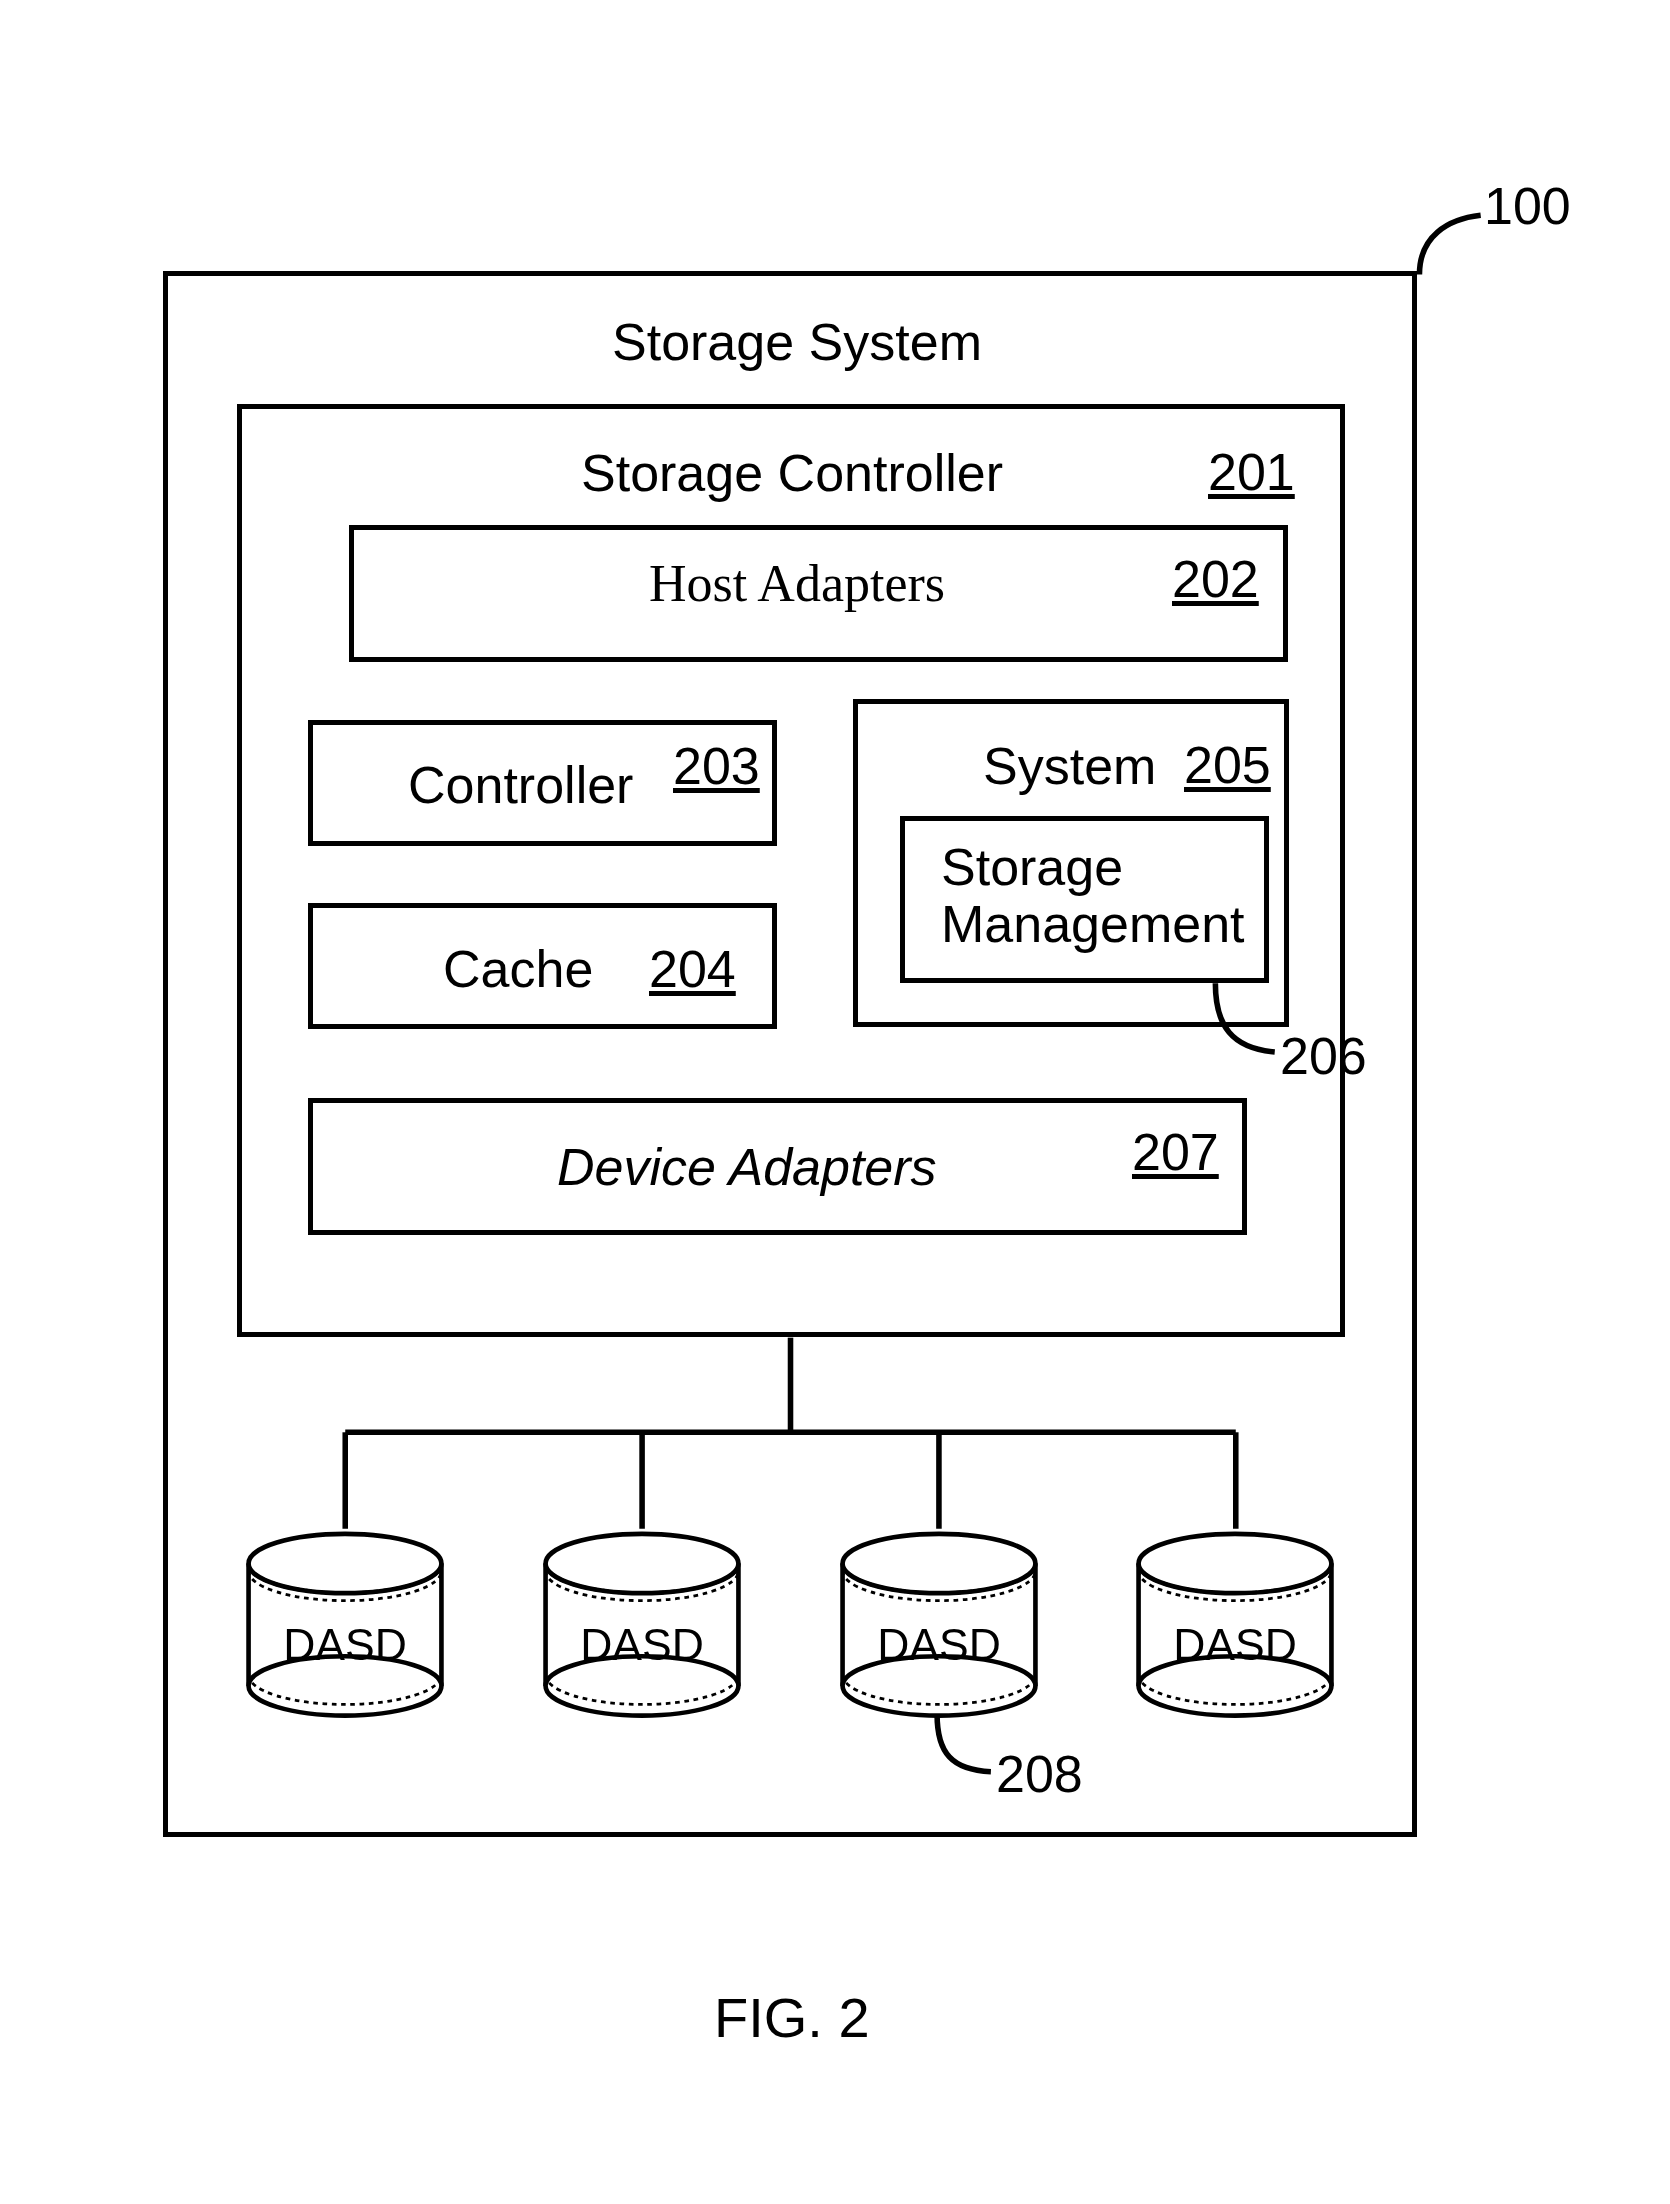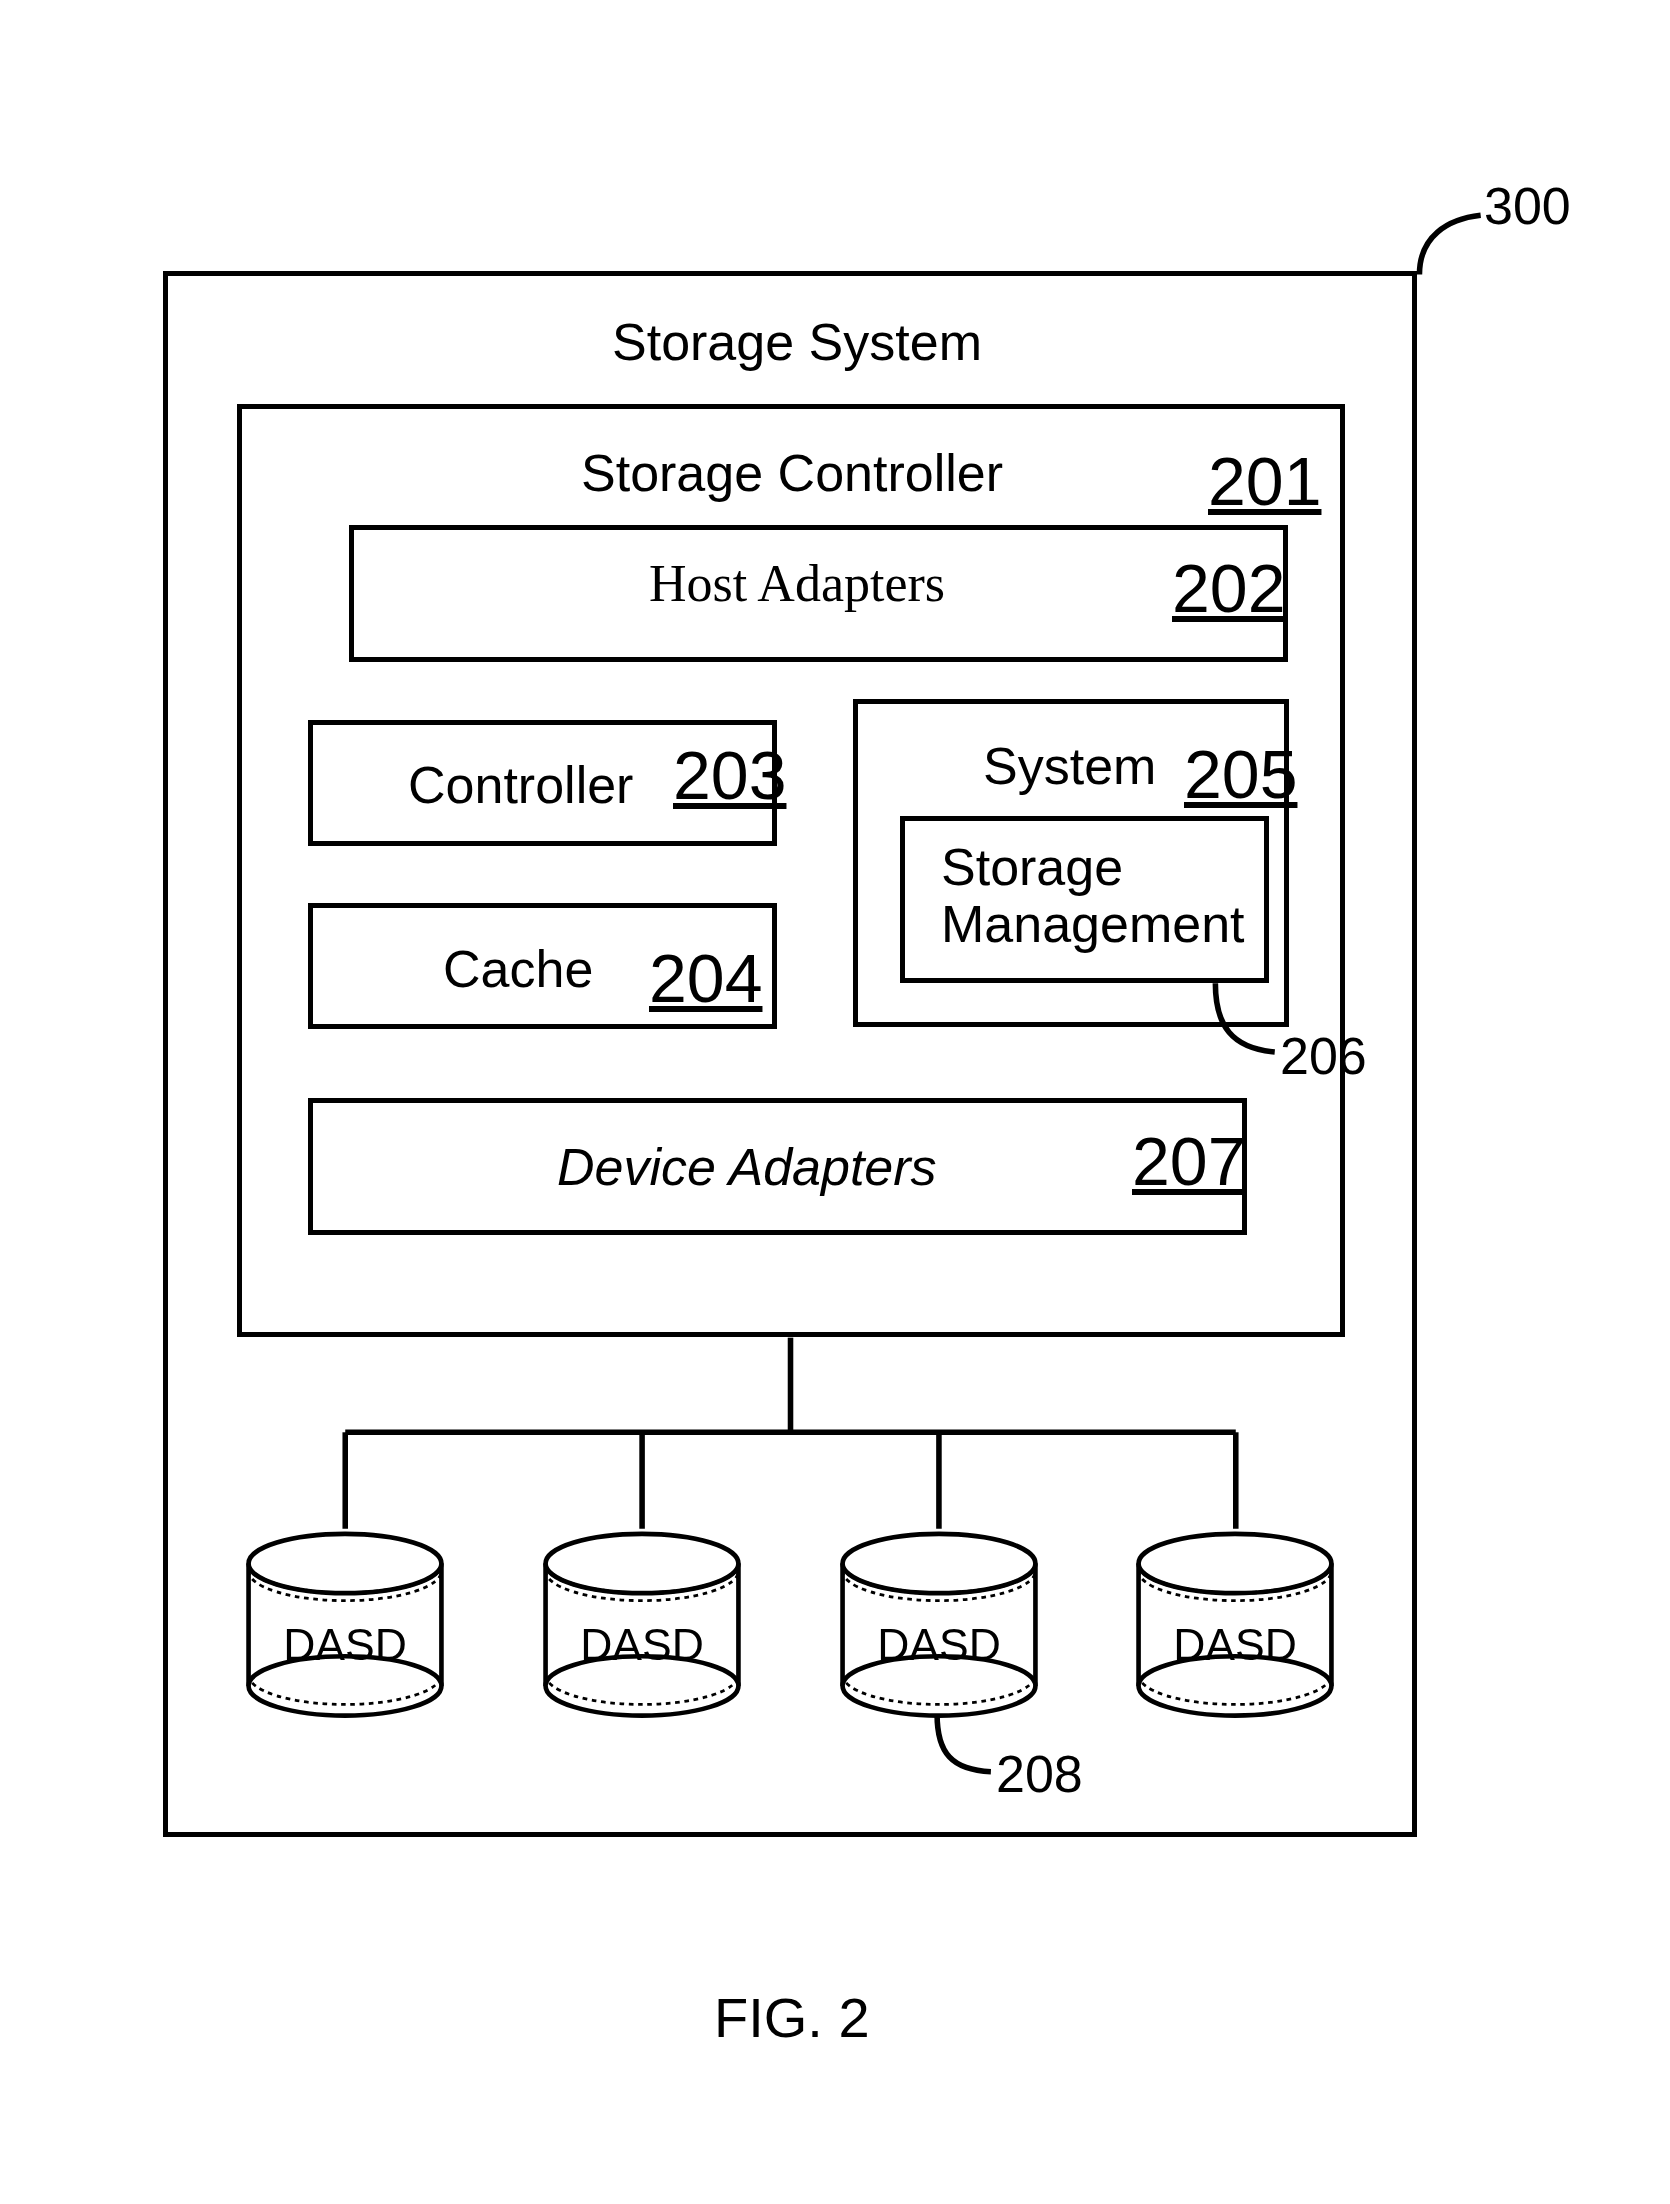--- a/index.html
+++ b/index.html
@@ -22,40 +22,40 @@
     box-sizing: border-box;
   }
   .label {
     position: absolute;
     font-size: 52px;
     white-space: nowrap;
     text-align: left;
   }
   .ref {
     position: absolute;
-    font-size: 68px;
+    font-size: 52px;
     text-decoration: underline;
     text-underline-offset: 3.7px;
     white-space: nowrap;
   }
   .plain {
     position: absolute;
     font-size: 52px;
     white-space: nowrap;
   }
   .figcap {
     position: absolute;
     font-size: 56px;
     white-space: nowrap;
   }
 </style>
 </head>
 <body>
 
-<div class="plain" style="left:1484px; top:176px;">300</div>
+<div class="plain" style="left:1484px; top:176px;">100</div>
 <svg class="abs" style="left:0; top:0;" width="1671" height="2205" viewBox="0 0 1801 2377">
   <path d="M 1596 232 C 1560 236 1530 255 1530 296" stroke="#000" stroke-width="6" fill="none"></path>
 </svg>
 
 <div class="box" style="left:163px; top:271px; width:1254px; height:1566px;"></div>
 <div class="label" style="left:612px; top:312px;">Storage System</div>
 
 <div class="box" style="left:237px; top:404px; width:1108px; height:933px;"></div>
 <div class="label" style="left:581px; top:443px;">Storage Controller</div>
 <div class="ref" style="left:1208px; top:442px;">201</div>

